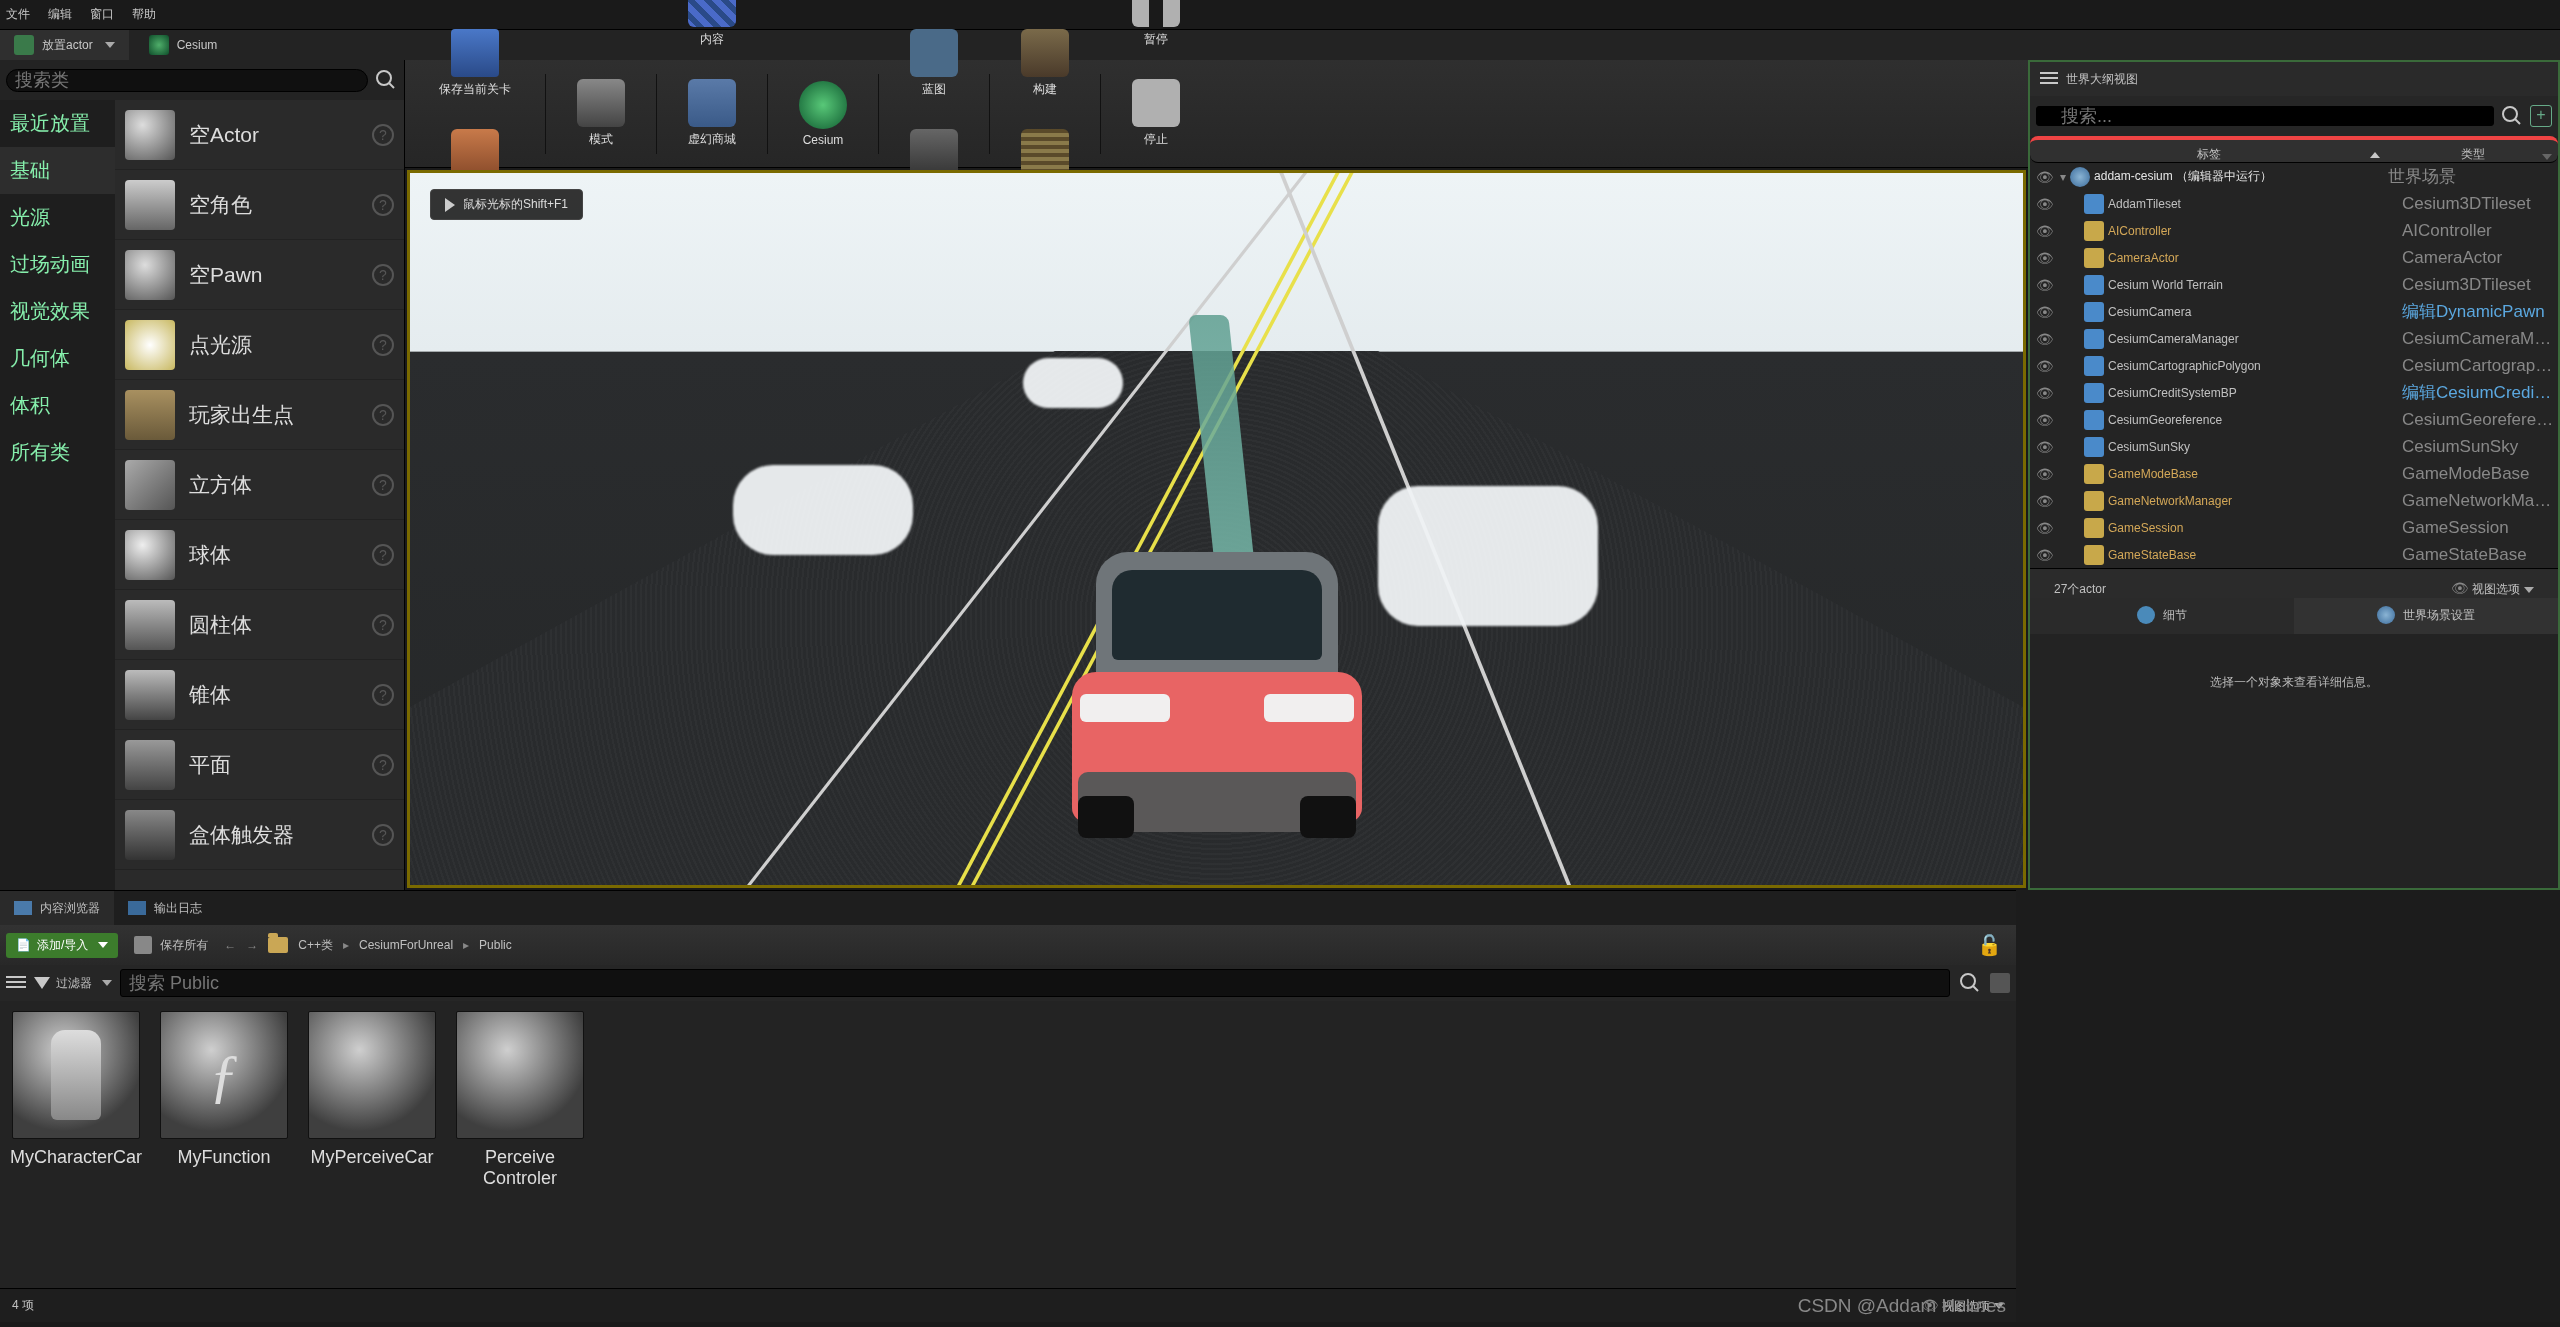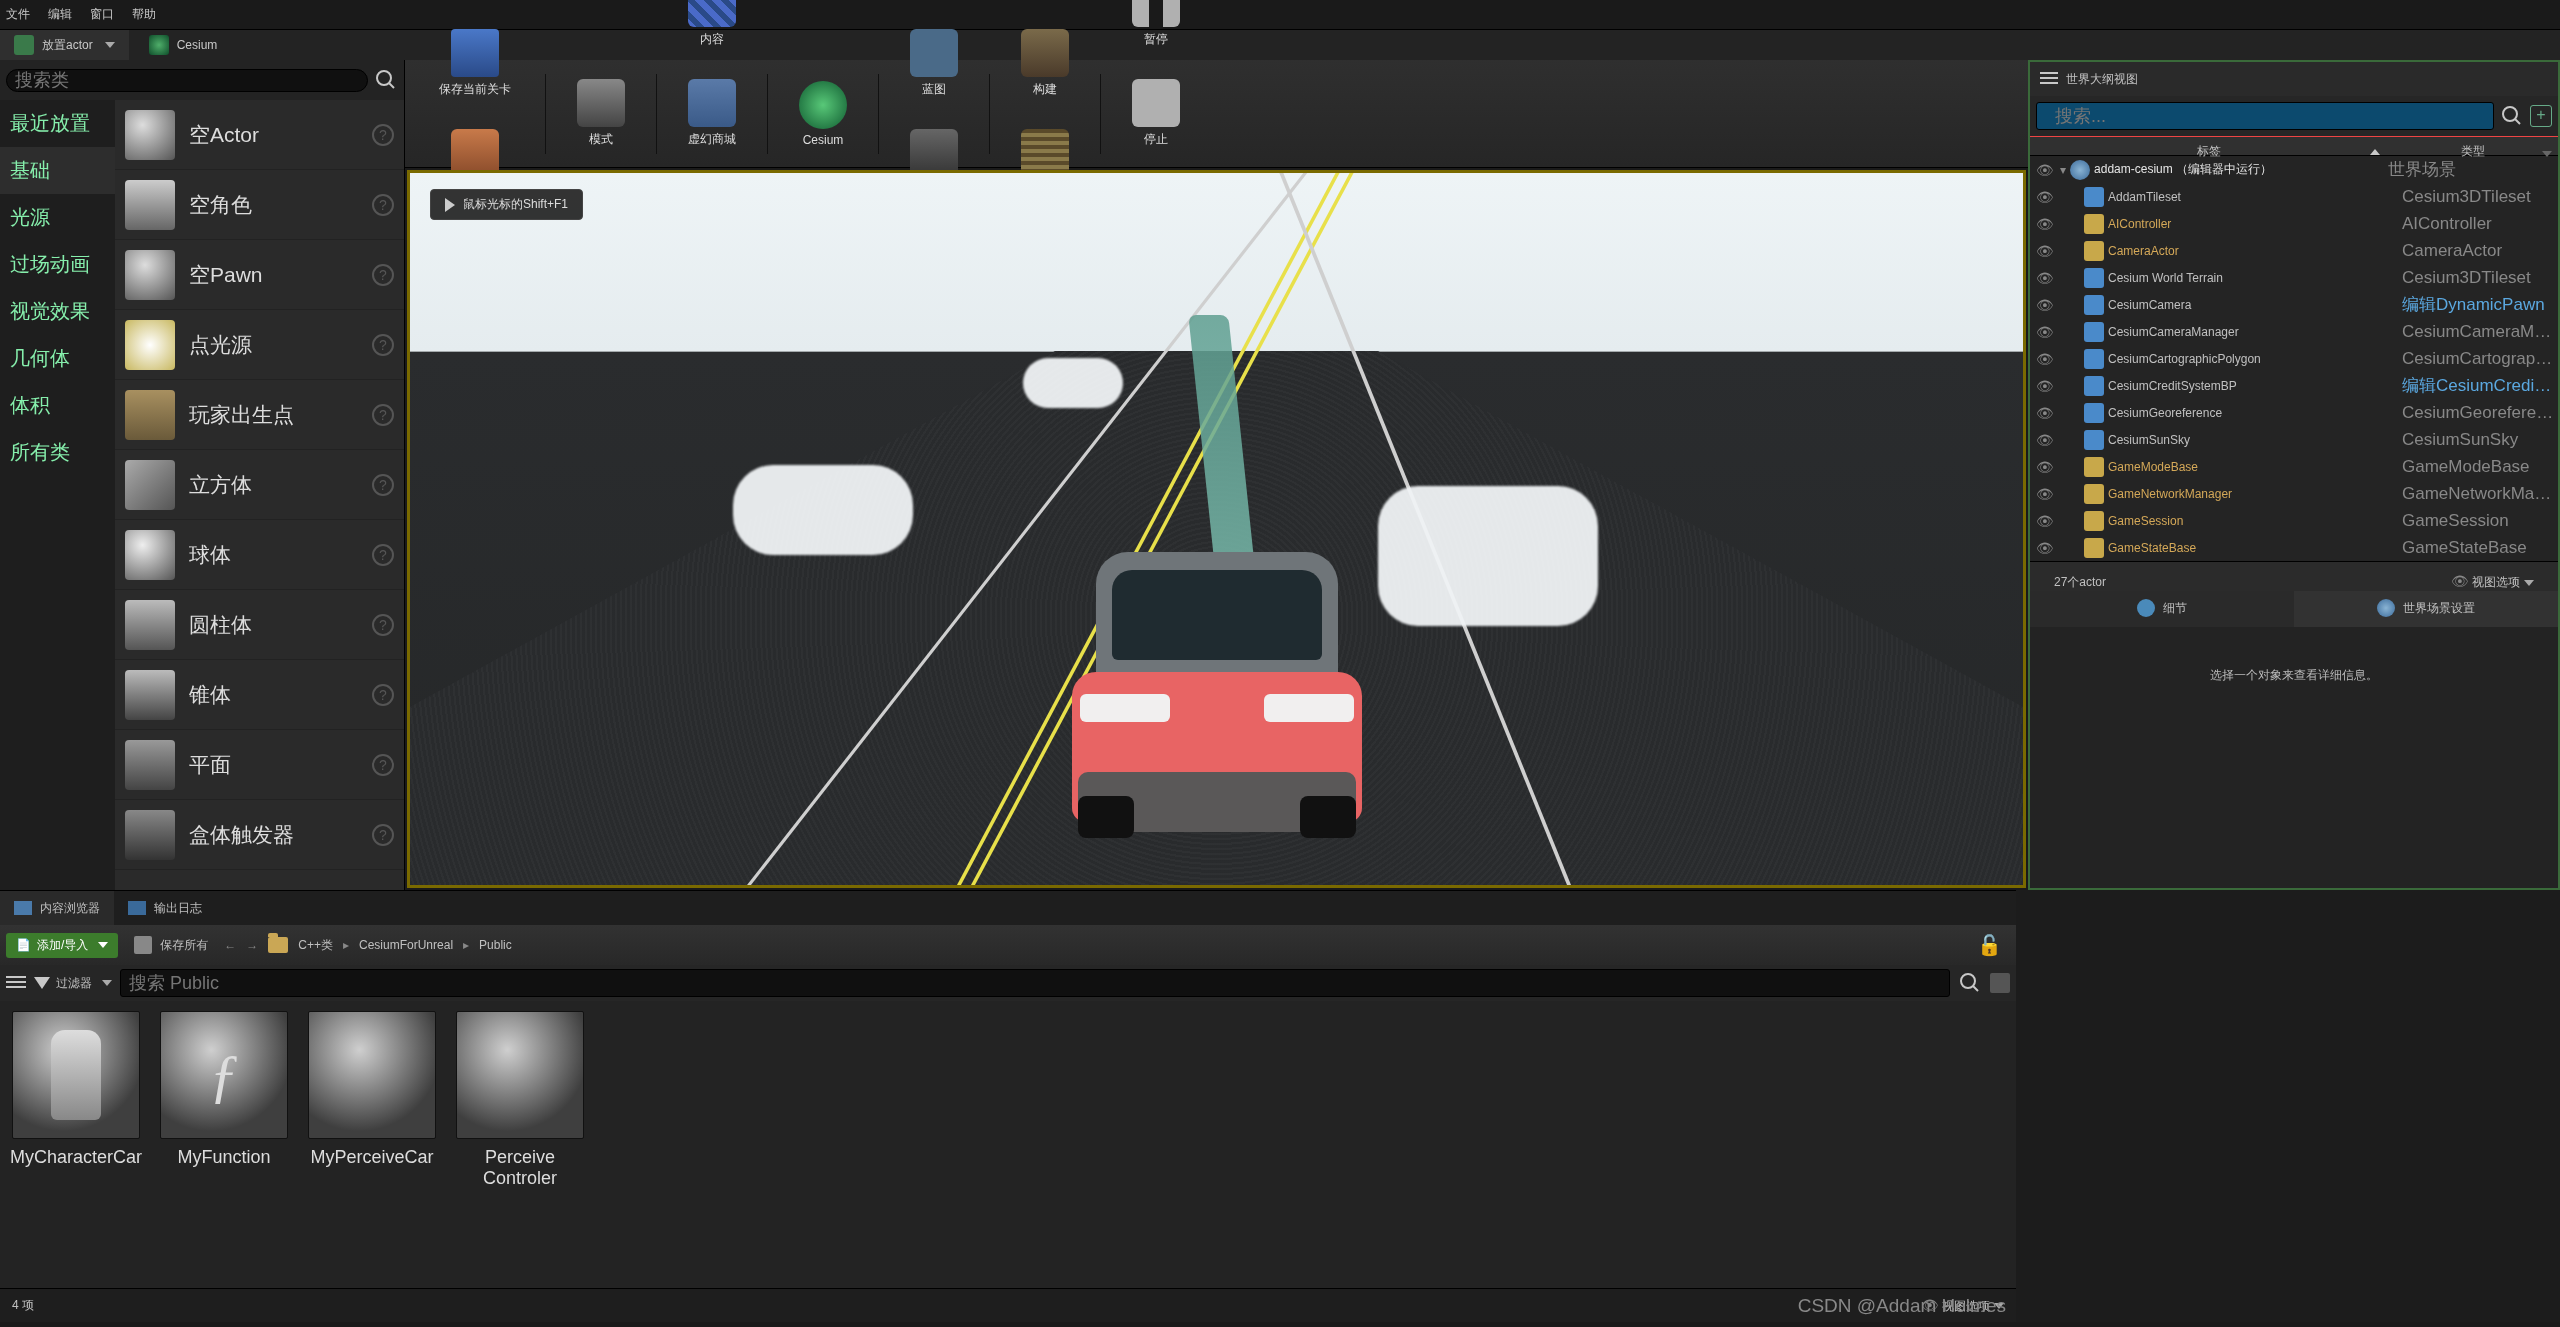--- a/index.html
+++ b/index.html
@@ -62,22 +62,22 @@
 .car-light-l { left: 8px; } .car-light-r { right: 8px; }
 .car-whl-l,.car-whl-r { position: absolute; bottom: 4px; width: 56px; height: 42px; background: #111; border-radius: 8px; }
 .car-whl-l { left: 6px; } .car-whl-r { right: 6px; }
 .cloud { position: absolute; background: #f0f3f5; border-radius: 40px; filter: blur(1px); opacity: .95; }
 .vp-hint { position: absolute; top: 16px; left: 20px; background: rgba(30,30,30,.9); border: 1px solid #444; border-radius: 4px; padding: 6px 14px; color: #ddd; display: flex; align-items: center; gap: 8px; font-size: 19px; }
 
 
 .right-panel { width: 532px; background: #232323; border-left: 1px solid #000; display: flex; flex-direction: column; border: 2px solid #3a6a3a; }
 .rp-titlebar { display: flex; align-items: center; height: 34px; padding: 0 10px; gap: 8px; background: #2a2a2a; font-size: 20px; }
 .rp-search { display: flex; padding: 4px 6px; gap: 6px; align-items: center; background: #262626; height: 40px; }
-.rp-search input { flex: 1; background: #0c4a6e; border: 1px solid #000; color: #aaa; padding: 4px 18px; border-radius: 3px; height: 28px; font-size: 18px; }
-.rp-head { display: flex; height: 20px; background: #303030; border-top: 1px solid #ef4444; border-bottom: 1px solid #000; font-size: 19px; }
+.rp-search input { flex: 1; background: #000000; border: 1px solid #000; color: #aaa; padding: 4px 24px; border-radius: 3px; height: 20px; font-size: 18px; }
+.rp-head { display: flex; height: 27px; background: #303030; border-top: 4px solid #ef4444; border-bottom: 1px solid #000; font-size: 19px; border-radius: 8px; }
 .rp-head .col { padding: 6px 10px; }
 .rp-col-label { width: 358px; text-align: center; position: relative; }
 .rp-col-type { flex: 1; text-align: center; position: relative; }
 .sort-up { position: absolute; right: 8px; top: 12px; width: 0; height: 0; border-left: 5px solid transparent; border-right: 5px solid transparent; border-bottom: 6px solid #c8c8c8; }
 .sort-down { position: absolute; right: 6px; top: 14px; width: 0; height: 0; border-left: 5px solid transparent; border-right: 5px solid transparent; border-top: 6px solid #666; }
 .rp-list { flex: 0 0 auto; max-height: 408px; overflow: hidden; background: #242424; }
 .rp-row { display: flex; height: 27px; align-items: center; padding: 0 4px; gap: 4px; font-size: 18px; }
 .rp-row .eye { width: 22px; text-align: center; color: #888; }
 .rp-row .indent { width: 20px; }
 .rp-row .ic { width: 20px; height: 20px; border-radius: 3px; }

